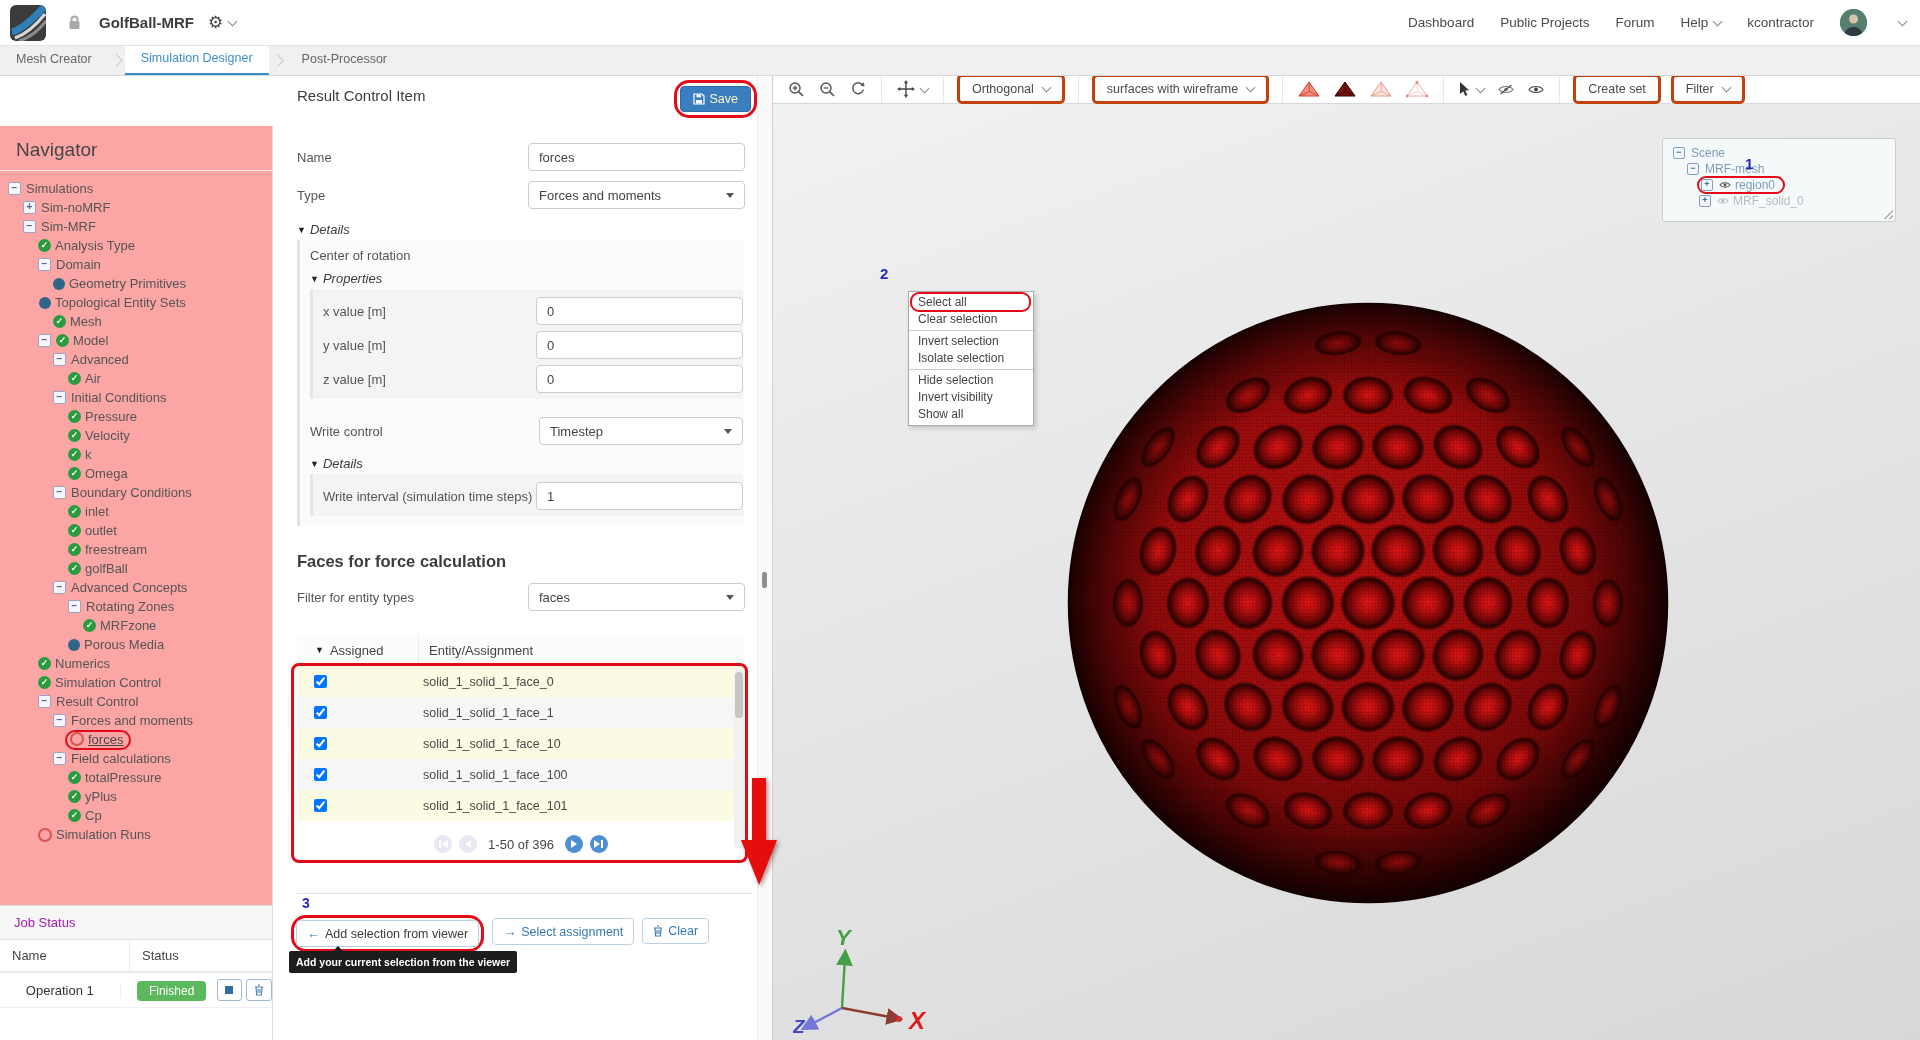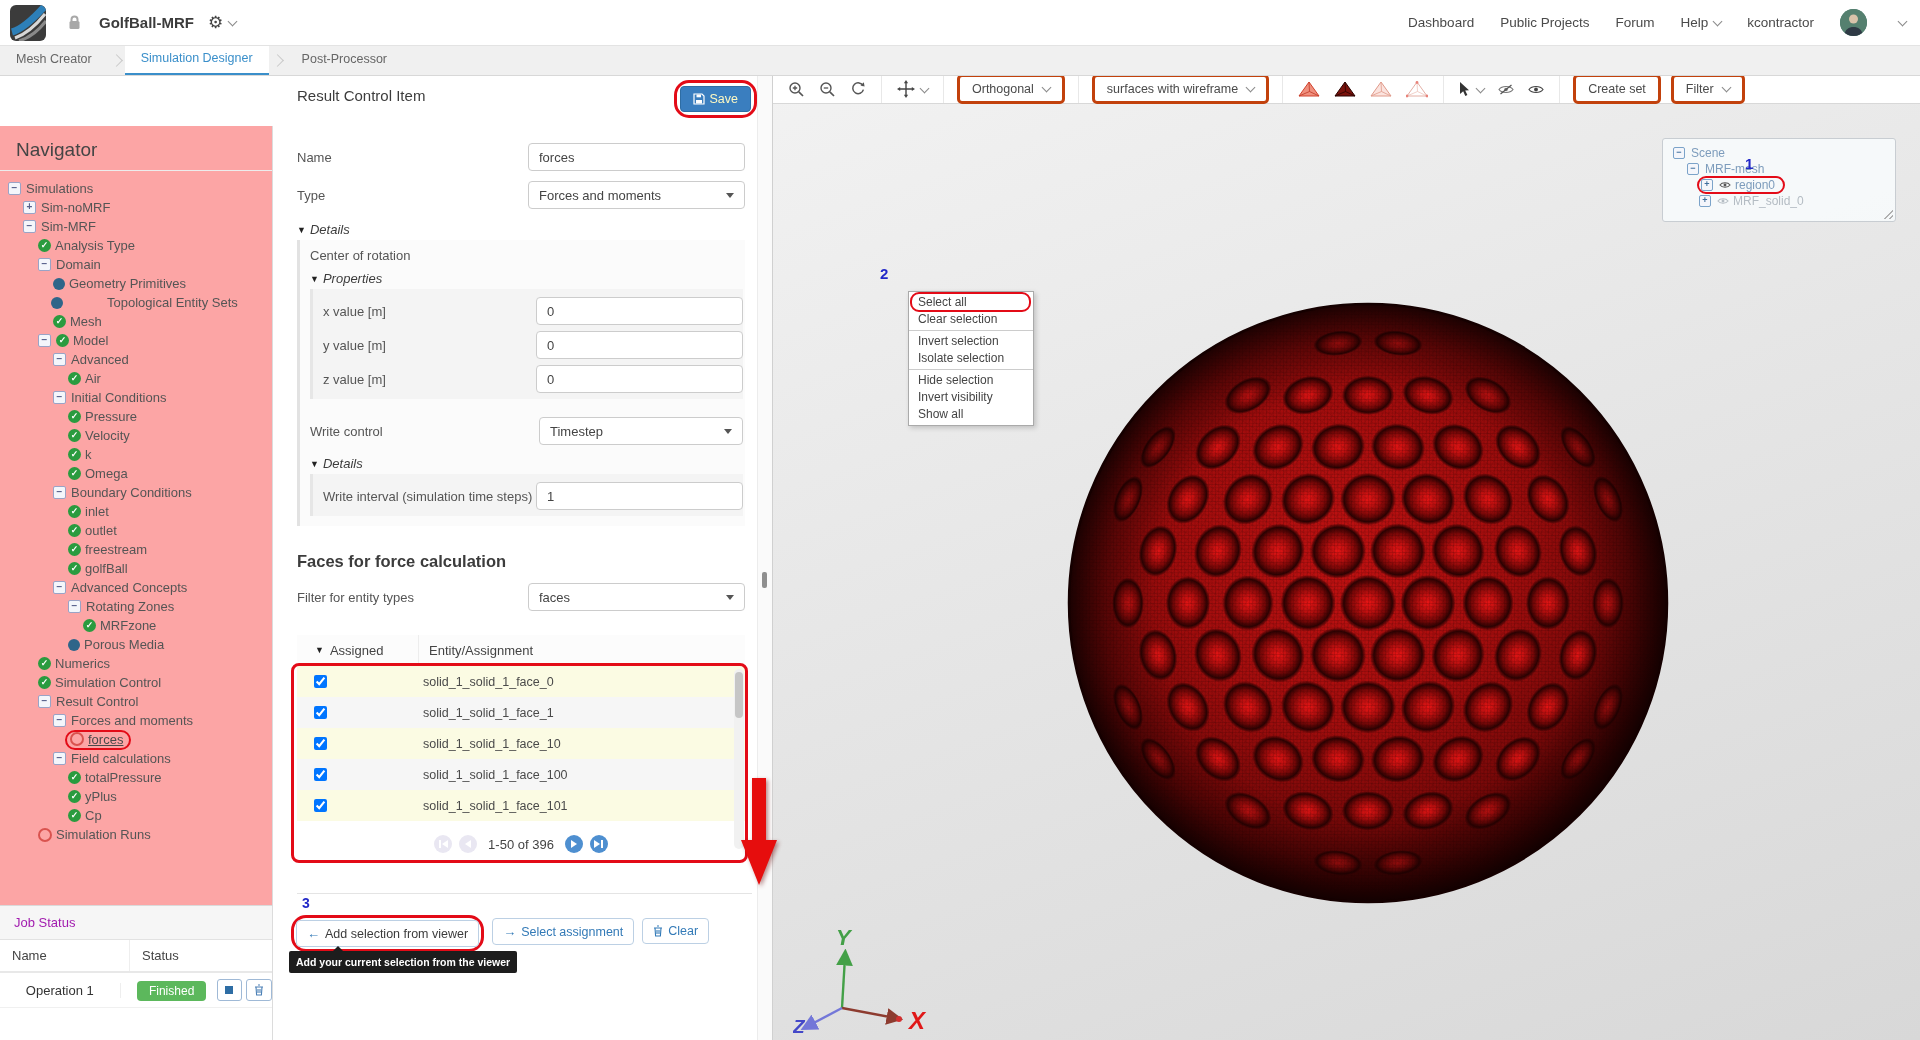--- a/index.html
+++ b/index.html
@@ -220,21 +220,21 @@
           <span class="tlbl">Analysis Type</span>
         </div>
         <div class="trow" style="padding-left: 38px;">
           <span class="tbox">−</span>
           <span class="tlbl">Domain</span>
         </div>
         <div class="trow" style="padding-left: 53px;">
           <span class="tdot"></span>
           <span class="tlbl">Geometry Primitives</span>
         </div>
-        <div class="trow" style="padding-left: 51px; gap: 40px;">
+        <div class="trow" style="padding-left: 39px;">
           <span class="tdot"></span>
           <span class="tlbl">Topological Entity Sets</span>
         </div>
         <div class="trow" style="padding-left: 53px;">
           <span class="tchk">✓</span>
           <span class="tlbl">Mesh</span>
         </div>
         <div class="trow" style="padding-left: 38px;">
           <span class="tbox">−</span>
           <span class="tchk">✓</span>

